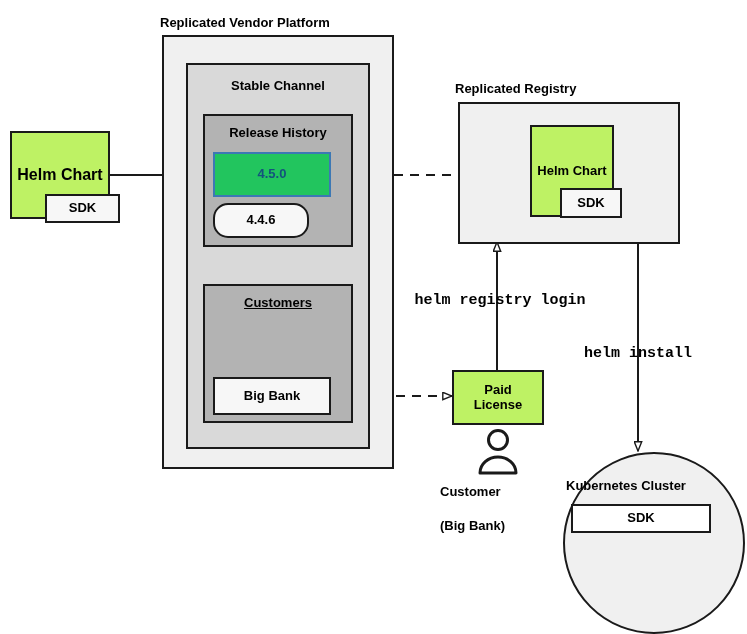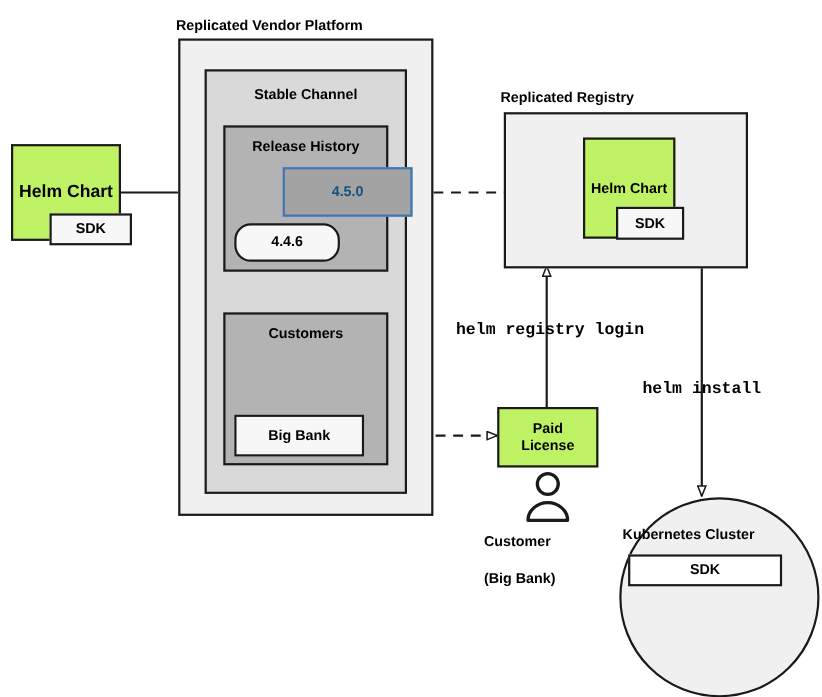--- a/index.html
+++ b/index.html
@@ -46,23 +46,22 @@
   .box-pure-white {
     border: 2px solid #1a1a1a;
     background: #ffffff;
   }
   .box-gray {
     border: 2px solid #1a1a1a;
     background: #bef264;
   }
   .box-blue {
     border: 2px solid #3c78b4;
-    background: #a3a3a3;
+    background: #22c55e;
     color: #14527d;
-    margin-left: 44px;
   }
   .circle {
     border: 2px solid #1a1a1a;
     background: #f0f0f0;
     border-radius: 50%;
   }
   
   .caption {
     position: absolute;
     font-weight: bold;
@@ -147,21 +146,21 @@
     <div class="group-title" style="top:9px;">Release History</div>
   </div>
   <div class="node box-blue" style="left:213px; top:152px; width:118px; height:45px; font-size:13px;">
     <span>4.5.0</span>
   </div>
   <div class="node box-white" style="left:213px; top:203px; width:96px; height:35px; font-size:13px;border-radius:15px;">
     <span>4.4.6</span>
   </div>
 
   <div class="box-group" style="position:absolute; left:203px; top:284px; width:146px; height:135px;">
-    <div class="group-title" style="top:9px;">Customers</div>
+    <div class="group-title" style="top:9px;text-decoration:underline;">Customers</div>
   </div>
   <div class="node box-white" style="left:213px; top:377px; width:118px; height:38px; font-size:13px;">
     <span>Big Bank</span>
   </div>
 
   <div class="caption" style="left:455px; top:81px; width:210px;">Replicated Registry</div>
 
   <div class="box-platform" style="position:absolute; left:458px; top:102px; width:218px; height:138px;"></div>
 
   <div class="node box-gray" style="left:530px; top:125px; width:84px; height:92px; font-size:13px;">

